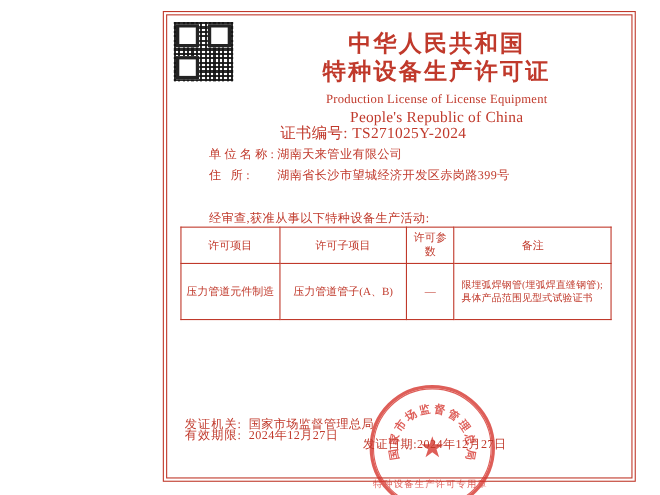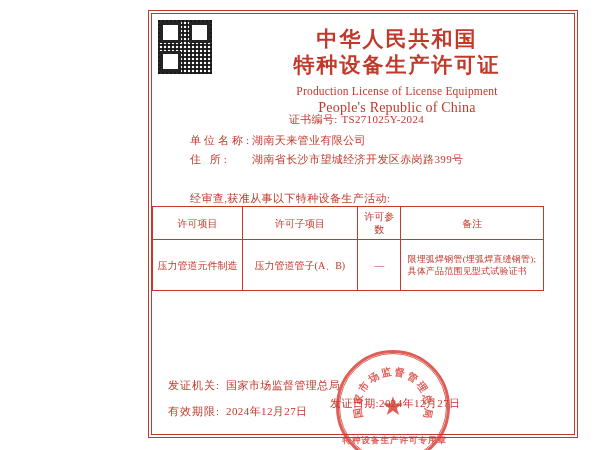--- a/index.html
+++ b/index.html
@@ -108,21 +108,21 @@
     font-size: 14px;
     line-height: 16px;
     letter-spacing: .2px;
   }
 
   
   .cert-no {
     position: absolute;
     right: 176px;
     top: 112px;
-    font-size: 11px;
+    font-size: 14px;
     color: #c0392b;
     letter-spacing: .3px;
     text-align: center;
   }
   .cert-no .label { margin-right: 4px; }
 
   
   .field {
     position: absolute;
     left: 190px;
@@ -148,21 +148,21 @@
     left: 190px;
     top: 191px;
     font-size: 11px;
     color: #c0392b;
     letter-spacing: .4px;
   }
 
   
   .tbl {
     position: absolute;
-    left: 152px;
+    left: 164px;
     top: 206px;
     width: 392px;
     border-collapse: collapse;
     color: #c0392b;
     font-size: 10px;
   }
   .tbl th, .tbl td {
     border: 1px solid #c0392b;
     text-align: center;
     vertical-align: middle;
@@ -190,21 +190,21 @@
     left: 168px;
     top: 378px;
     font-size: 11px;
     color: #c0392b;
     letter-spacing: .4px;
   }
   .issuer .k { letter-spacing: 1px; margin-right: 6px; }
   .valid {
     position: absolute;
     left: 168px;
-    top: 404px;
+    top: 388px;
     font-size: 11px;
     color: #c0392b;
     letter-spacing: .4px;
   }
   .valid .k { letter-spacing: 1px; margin-right: 6px; }
 
   .issue-date {
     position: absolute;
     left: 330px;
     top: 396px;
@@ -256,25 +256,24 @@
     color: #d5312a;
     font-weight: bold;
     transform-origin: 0 0;
     white-space: nowrap;
   }
   .seal-bottom {
     position: absolute;
     left: 0;
     bottom: 14px;
     width: 100%;
-    text-align: right;
+    text-align: left;
     font-size: 8.5px;
     color: #d5312a;
     letter-spacing: 1px;
-    font-weight: bold;
   }
 </style>
 </head>
 <body>
 
 <div id="certificate">
 
   <div class="border-outer"></div>
   <div class="border-inner"></div>
 

